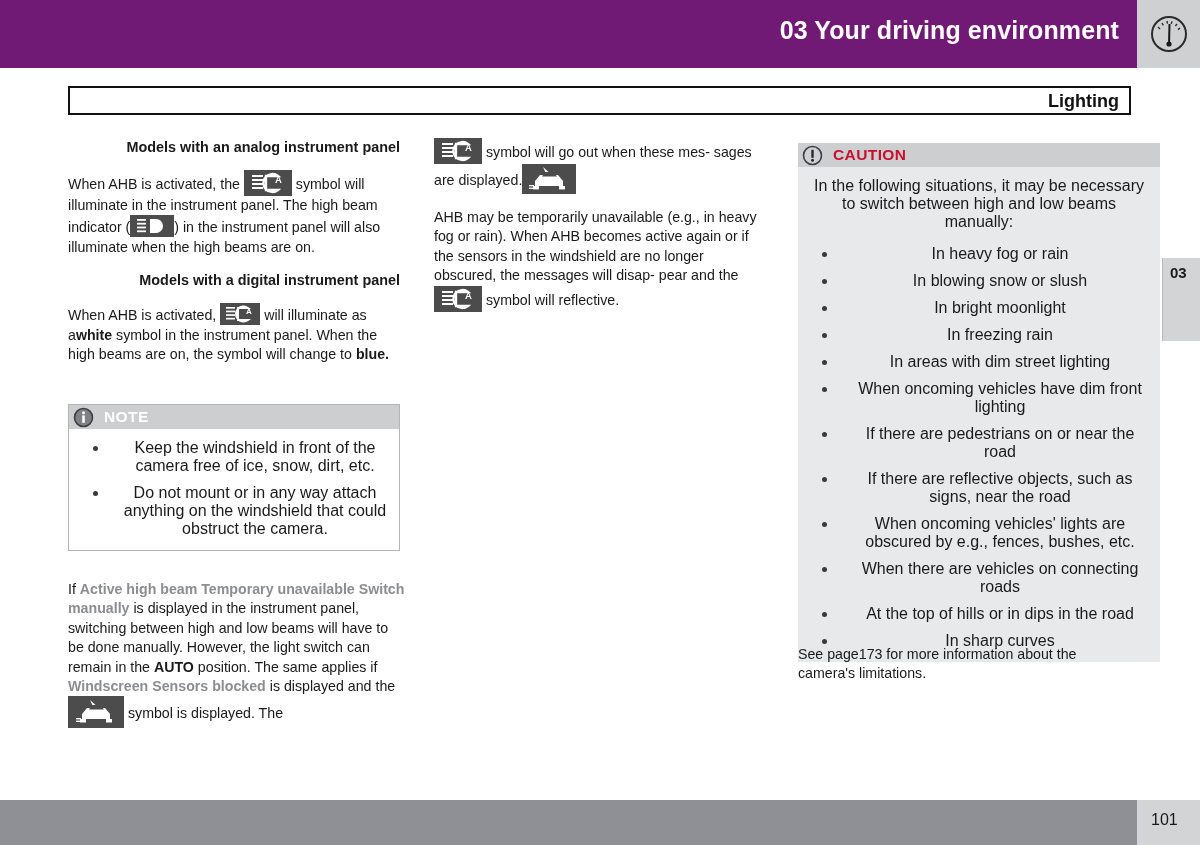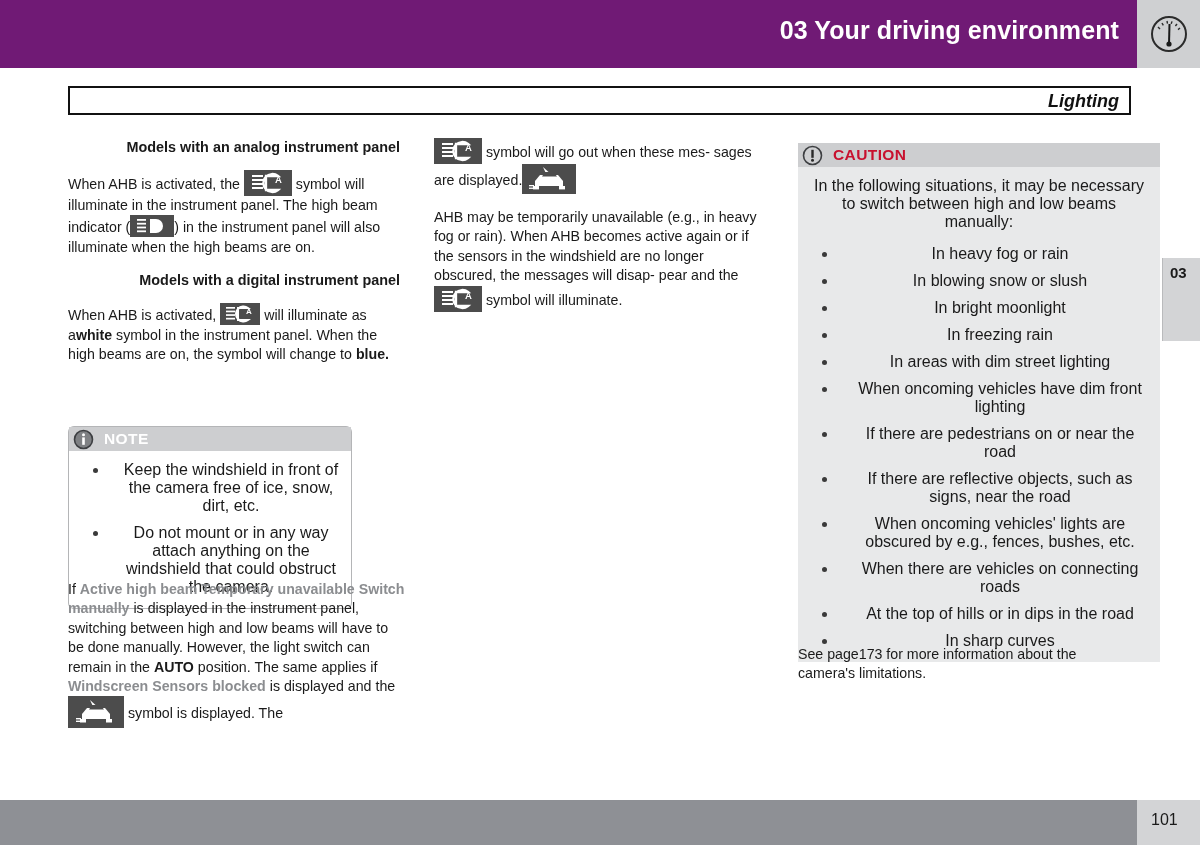--- a/index.html
+++ b/index.html
@@ -72,21 +72,20 @@
     background: #ffffff;
     box-sizing: border-box;
   }
   .section-bar-label {
     position: absolute;
     right: 10px;
     top: 3px;
     font-size: 18px;
     font-weight: bold;
     color: #111111;
-    font-style: italic;
   }
 
   
   .col {
     position: absolute;
     top: 138px;
     font-size: 14.2px;
     line-height: 19.4px;
   }
   .col-left  { left: 68px;  width: 332px; }
@@ -163,23 +162,22 @@
     left: 12px;
     top: 7px;
     width: 5px; height: 5px;
     border-radius: 50%;
     background: #3a3a3a;
   }
 
   .note-box {
     position: absolute;
     left: 68px;
-    top: 426px;
-    width: 284px;
-    border-radius: 6px;
+    top: 404px;
+    width: 332px;
   }
   .caution-box {
     position: absolute;
     left: 798px;
     top: 143px;
     width: 362px;
     border: none;
   }
   .caution-box .callout-head { background: #cdced0; }
 
@@ -399,21 +397,21 @@
         <g fill="#ffffff">
           <rect x="8" y="5" width="11" height="2"></rect>
           <rect x="8" y="9" width="11" height="2"></rect>
           <rect x="8" y="13" width="11" height="2"></rect>
           <rect x="8" y="17" width="11" height="2"></rect>
         </g>
         <path d="M34 6 A9 9 0 1 0 34 20 L22 20 L22 6 Z" fill="none" stroke="#ffffff" stroke-width="2.3"></path>
         <text x="31" y="13" font-family="Liberation Sans, sans-serif" font-size="9.5" font-weight="bold" fill="#ffffff">A</text>
       </svg>
     </span>
-    <span>symbol will illuminate.</span>
+    <span>symbol will reflective.</span>
   </p>
 </div>
 
 <div class="caution-box callout">
   <div class="callout-head">
     <span class="badge-icon">
       <svg width="21" height="21" viewBox="0 0 21 21">
         <circle cx="10.5" cy="10.5" r="9" fill="#cfd0d2" stroke="#3d3f42" stroke-width="1.6"></circle>
         <rect x="9.3" y="4.8" width="2.4" height="8" fill="#2a2a2a"></rect>
         <circle cx="10.5" cy="15.2" r="1.5" fill="#2a2a2a"></circle>

